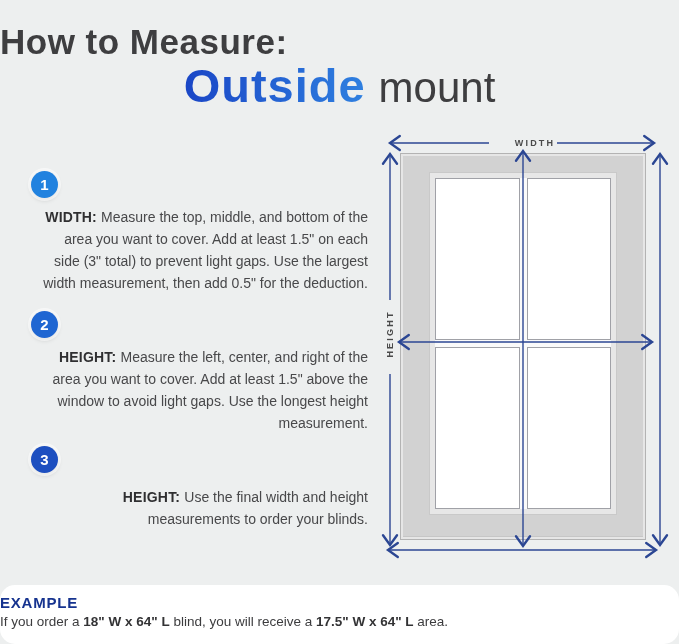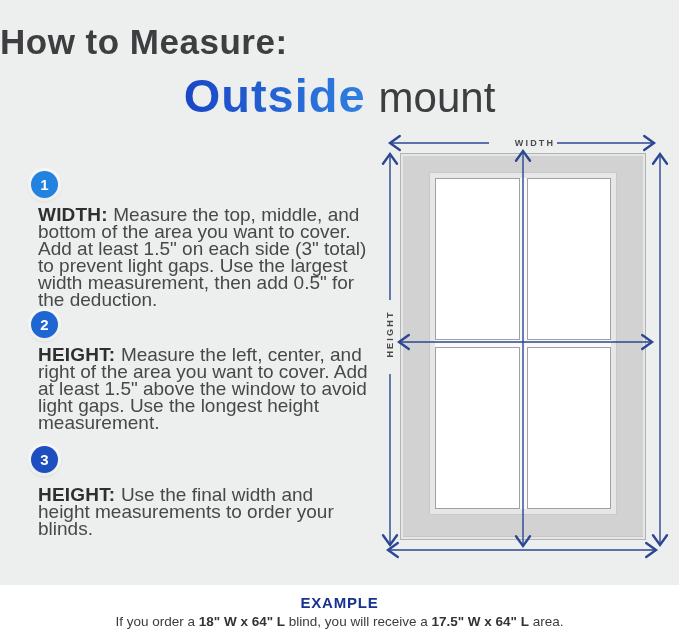--- a/index.html
+++ b/index.html
@@ -5,35 +5,35 @@
   html,body{margin:0;padding:0;}
   body{width:679px;height:644px;position:relative;overflow:hidden;
        font-family:"Liberation Sans",sans-serif;
        background:linear-gradient(180deg,#e8eaea 0%,#f0f1f1 40%,#ecieee 70%,#ebeded 100%);
        background-color:#edefef;}
   .stage{position:absolute;inset:0;}
 
   
   .title-wrap{position:absolute;top:24px;left:0;width:100%;text-align:left;line-height:1.05;}
   .title-line1{font-size:35px;font-weight:700;color:#3e3e40;letter-spacing:.5px;}
-  .title-line2{margin-top:10px;display:flex;justify-content:center;align-items:baseline;gap:13px;}
+  .title-line2{margin-top:0;display:flex;justify-content:center;align-items:baseline;gap:13px;}
   .title-highlight{font-size:47px;font-weight:700;letter-spacing:1px;
        background:linear-gradient(90deg,#1a46c6 0%,#2f80e0 100%);
        -webkit-background-clip:text;background-clip:text;color:transparent;}
   .title-suffix{font-size:42px;font-weight:400;color:#3e3e40;}
 
   
   .step-circle{position:absolute;width:27px;height:27px;border-radius:50%;
        display:flex;align-items:center;justify-content:center;
        color:#fff;font-size:15px;font-weight:700;
        box-shadow:0 0 0 3px rgba(255,255,255,.55),0 2px 5px rgba(0,0,0,.18);}
   .c1{background:#2182df;left:31px;top:171px;}
   .c2{background:#1f66d2;left:31px;top:311px;}
   .c3{background:#1d4fc0;left:31px;top:446px;}
-  .step-text{position:absolute;left:38px;width:330px;font-size:19px;line-height:17px;color:#48484a;}
+  .step-text{position:absolute;left:38px;width:330px;font-size:14px;line-height:22px;color:#48484a;text-align:right;}
   .t1{top:206px;} .t2{top:346px;} .t3{top:486px;}
   .step-label{font-weight:700;color:#2f2f31;letter-spacing:.2px;}
 
   
   .win-outer{position:absolute;left:400px;top:153px;width:244px;height:385px;
        background:#d2d2d2;border:1px solid #b3b3b3;
        box-shadow:inset 0 0 0 2px #e6e6e6, inset 0 -3px 0 0 #c6c6c6;}
   .win-sash{position:absolute;left:28px;right:28px;top:18px;bottom:24px;
        background:#e7e7e7;border:1px solid #c9c9c9;}
   .win-glass{position:absolute;inset:5px;display:grid;background:#fafafa;
@@ -42,21 +42,21 @@
 
   .arrows-svg{position:absolute;left:378px;top:128px;width:301px;height:432px;z-index:3;}
   .dim-label{position:absolute;z-index:4;font-size:9px;font-weight:700;color:#4a4a4a;
        letter-spacing:2.2px;background:transparent;}
   .width-label{left:503px;top:138px;width:64px;text-align:center;}
   .height-label{left:358px;top:329px;width:64px;text-align:center;
        transform:rotate(-90deg);}
 
   
   .footer{position:absolute;left:0;top:585px;width:679px;height:59px;background:#ffffff;
-       text-align:center;}
+       border-radius:15px;}
   .example-heading{margin-top:9px;font-size:15px;font-weight:700;color:#16338f;letter-spacing:.8px;}
   .example-line{margin-top:3px;font-size:13.5px;color:#3c3c3e;}
   .example-line b{color:#333335;}
 </style>
 </head>
 <body>
 
 <div class="stage">
 
   <div class="title-wrap">

